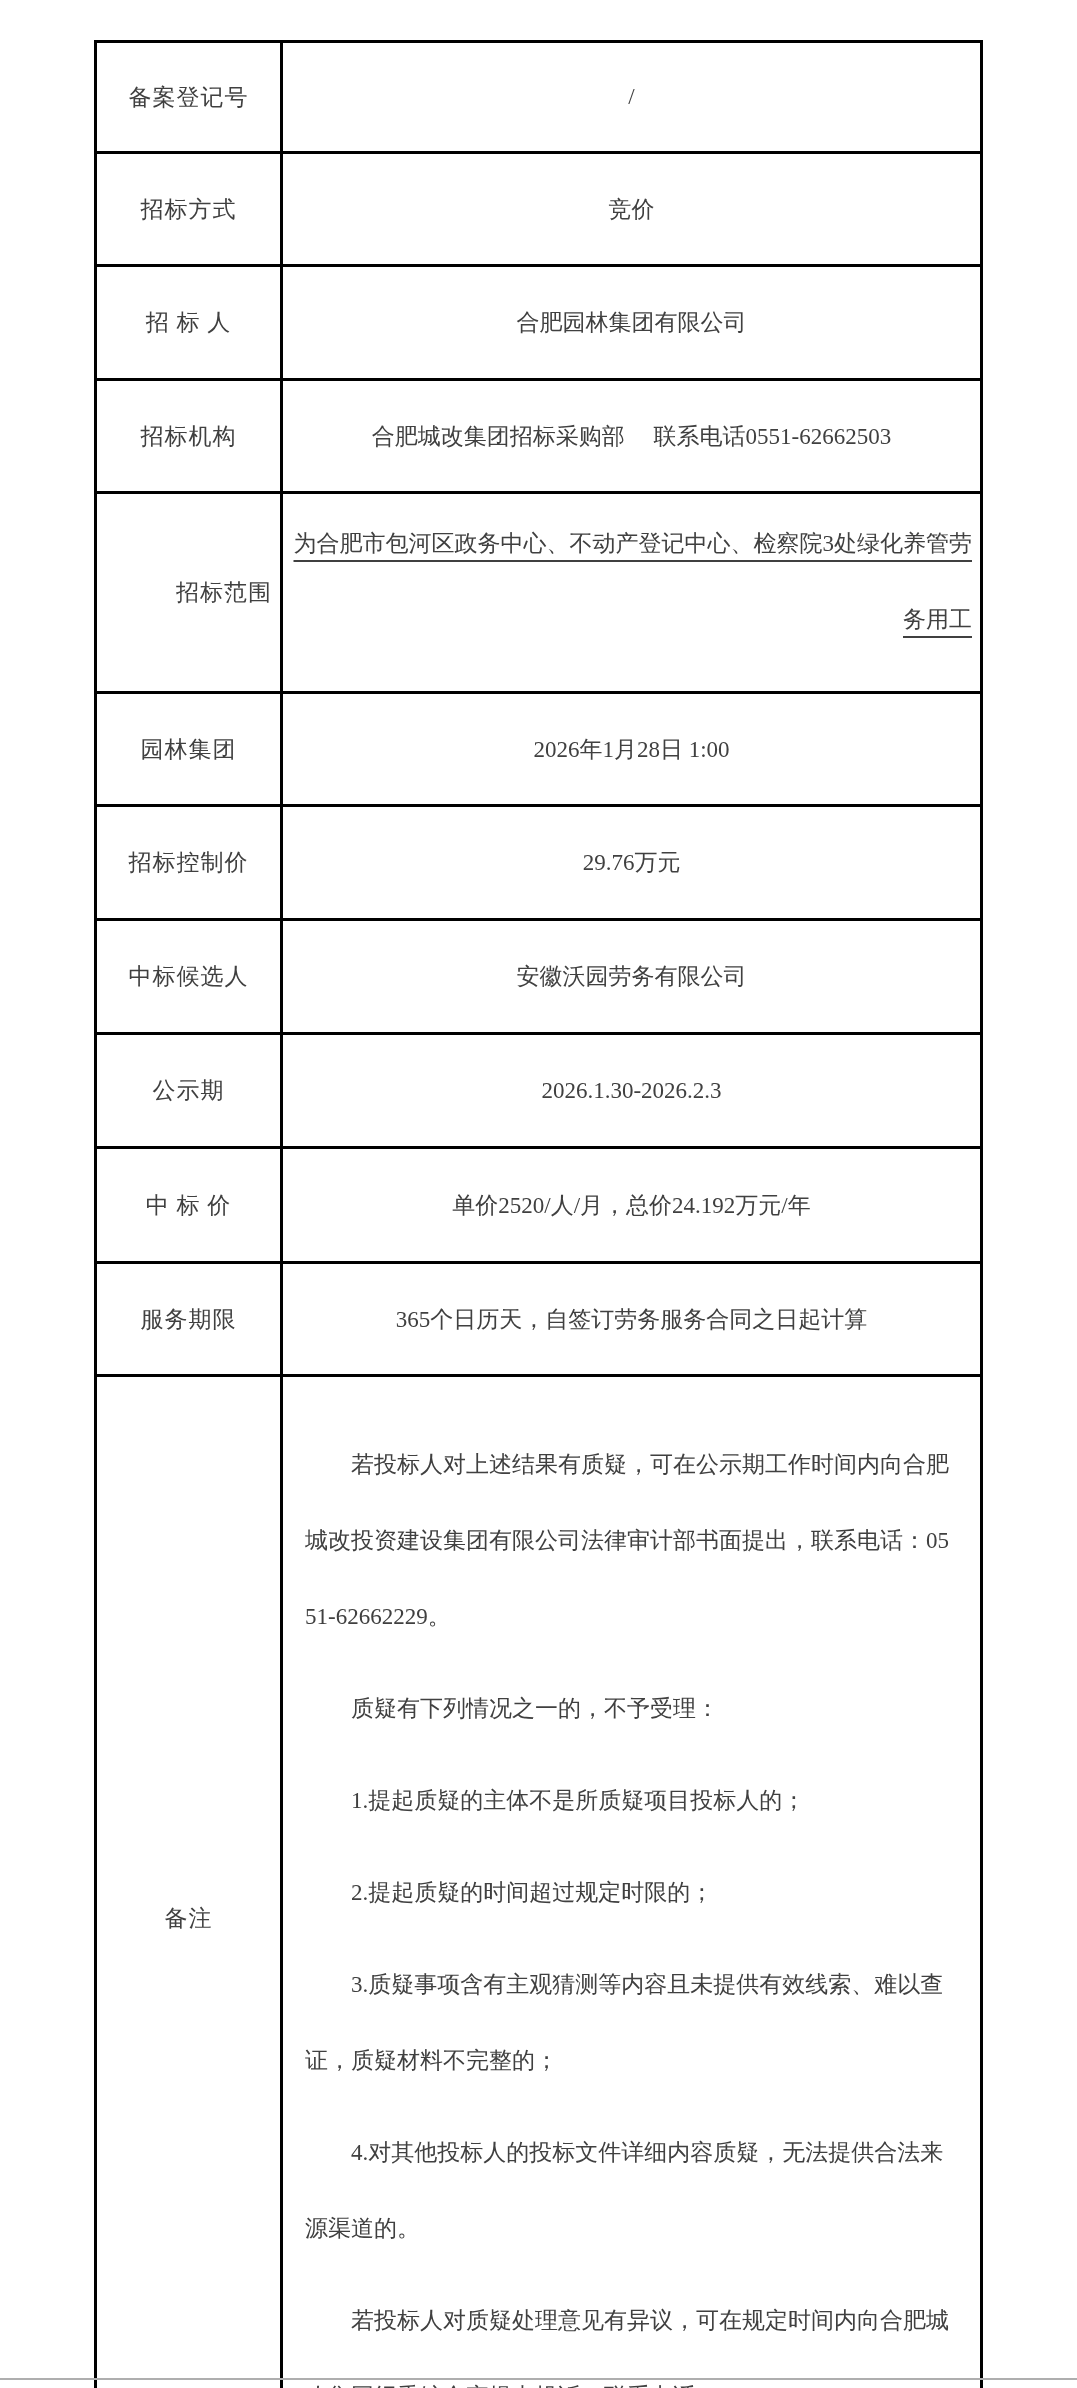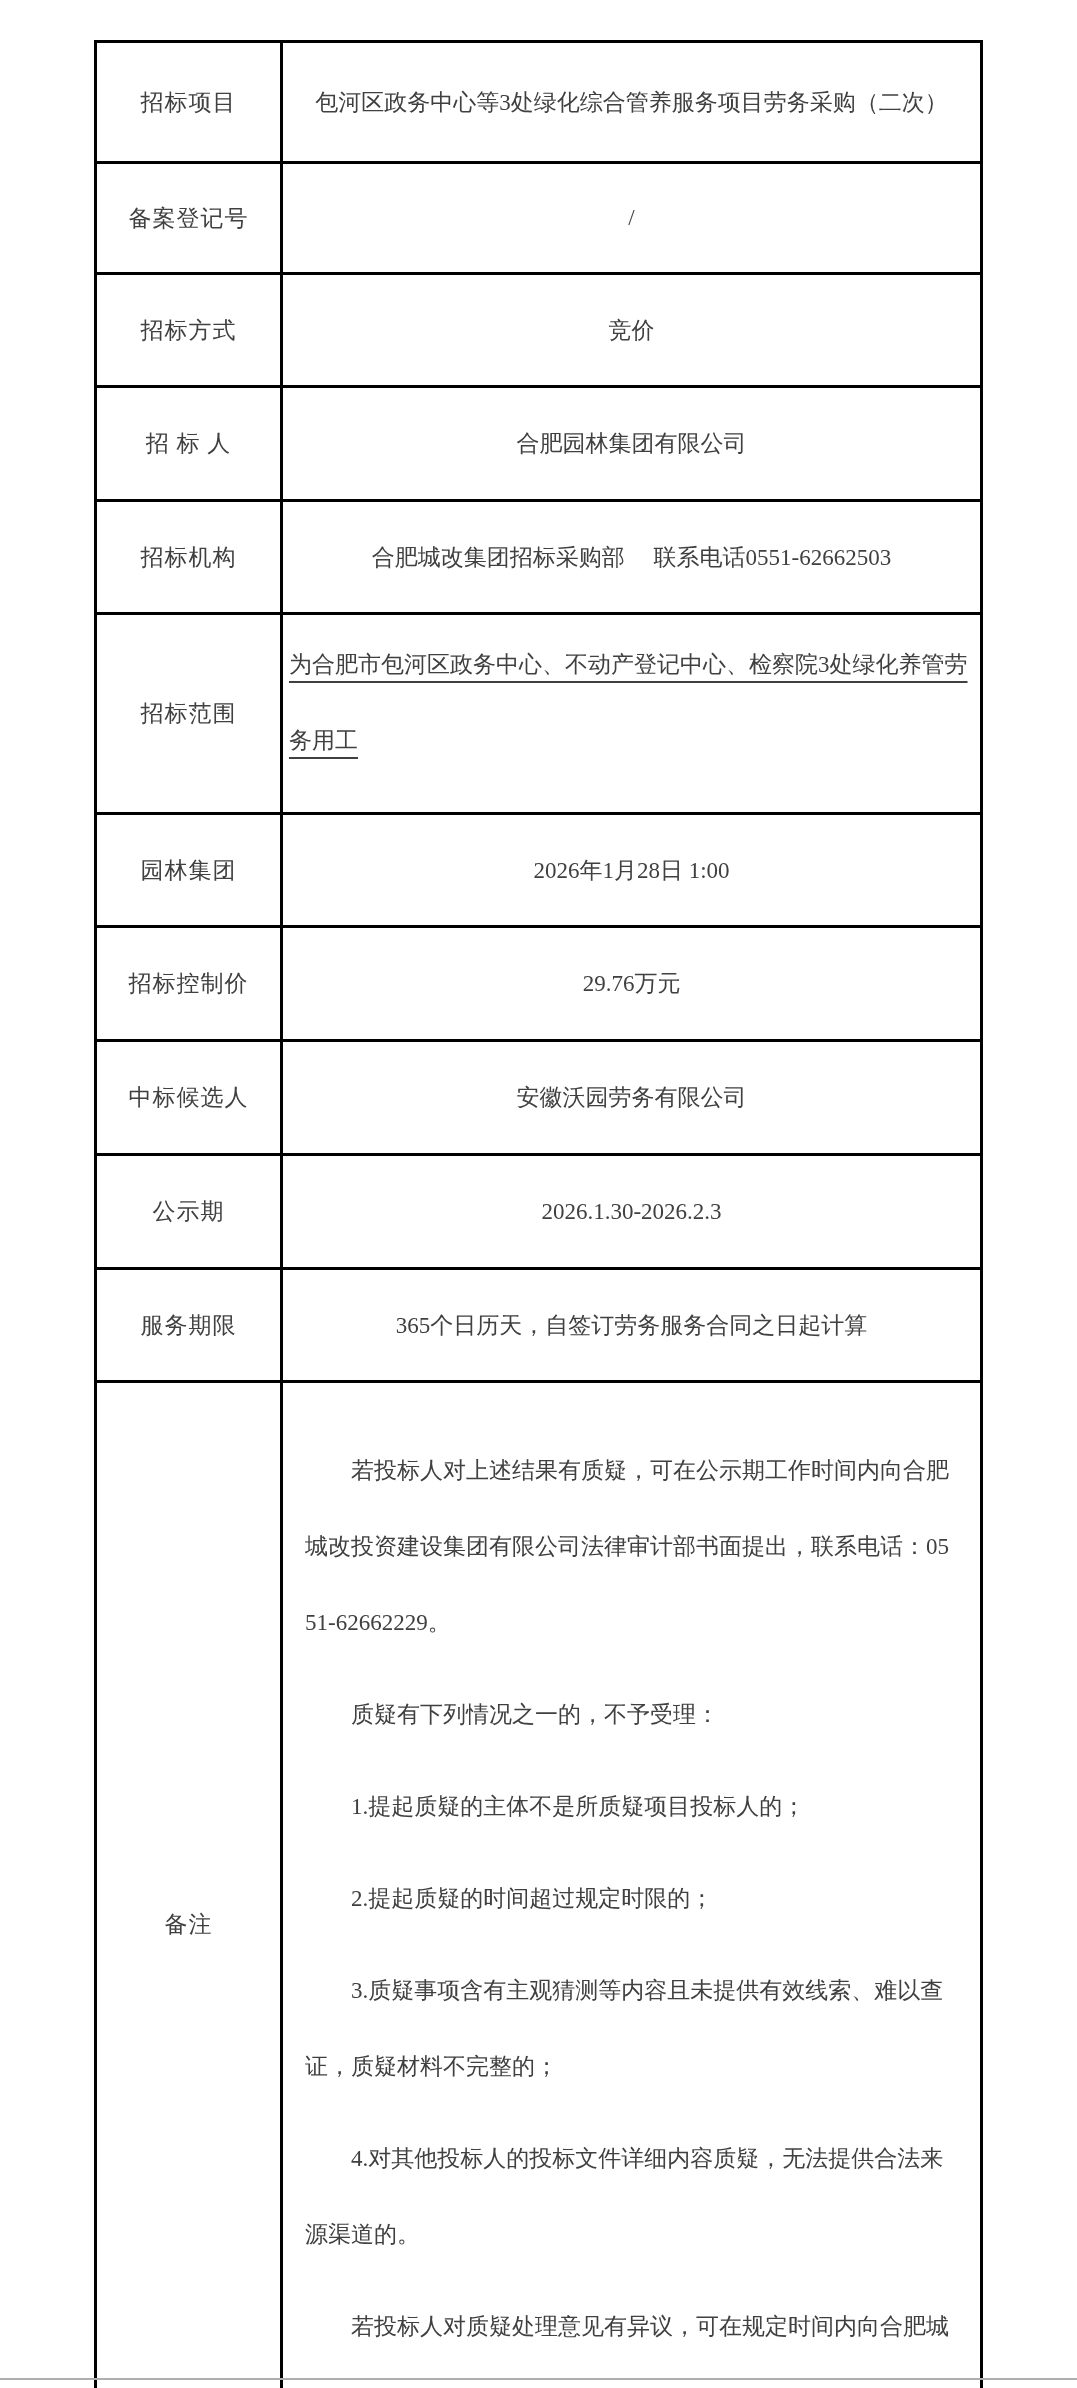--- a/index.html
+++ b/index.html
@@ -39,21 +39,21 @@
   }
   td.value-cell {
     text-align: center;
   }
   
   tr.r1  td { height: 110px; }
   tr.r2  td { height: 100px; }
   tr.r3  td { height: 102px; }
   tr.r4  td { height: 103px; }
   tr.r5  td { height: 102px; }
-  tr.r6  td { height: 177px; }
+  tr.r6  td { height: 177px; text-align: right; }
   tr.r7  td { height: 102px; }
   tr.r8  td { height: 103px; }
   tr.r9  td { height: 103px; }
   tr.r10 td { height: 103px; }
   tr.r11 td { height: 104px; }
   tr.r12 td { height: 102px; }
   tr.r13 td { height: 1021px; }
   
   td.scope-cell {
     padding: 12px 8px 8px 6px;
@@ -94,24 +94,20 @@
 </style>
 </head>
 <body>
 
 <table class="doc-table">
   <colgroup>
     <col class="col-label">
     <col class="col-value">
   </colgroup>
   <tbody>
-    <tr class="r1">
-      <td class="label-cell">招标项目</td>
-      <td class="value-cell">包河区政务中心等3处绿化综合管养服务项目劳务采购（二次）</td>
-    </tr>
     <tr class="r2">
       <td class="label-cell">备案登记号</td>
       <td class="value-cell">/</td>
     </tr>
     <tr class="r3">
       <td class="label-cell">招标方式</td>
       <td class="value-cell">竞价</td>
     </tr>
     <tr class="r4">
       <td class="label-cell">招 标 人</td>
@@ -134,20 +130,24 @@
       <td class="value-cell">29.76万元</td>
     </tr>
     <tr class="r9">
       <td class="label-cell">中标候选人</td>
       <td class="value-cell">安徽沃园劳务有限公司</td>
     </tr>
     <tr class="r10">
       <td class="label-cell">公示期</td>
       <td class="value-cell">2026.1.30-2026.2.3</td>
     </tr>
+    <tr class="r11">
+      <td class="label-cell">中 标 价</td>
+      <td class="value-cell">单价2520/人/月，总价24.192万元/年</td>
+    </tr>
     <tr class="r12">
       <td class="label-cell">服务期限</td>
       <td class="value-cell">365个日历天，自签订劳务服务合同之日起计算</td>
     </tr>
     <tr class="r13">
       <td class="label-cell">备注</td>
       <td class="remarks-cell">
         <p>若投标人对上述结果有质疑，可在公示期工作时间内向合肥城改投资建设集团有限公司法律审计部书面提出，联系电话：0551-62662229。</p>
         <p>质疑有下列情况之一的，不予受理：</p>
         <p>1.提起质疑的主体不是所质疑项目投标人的；</p>

